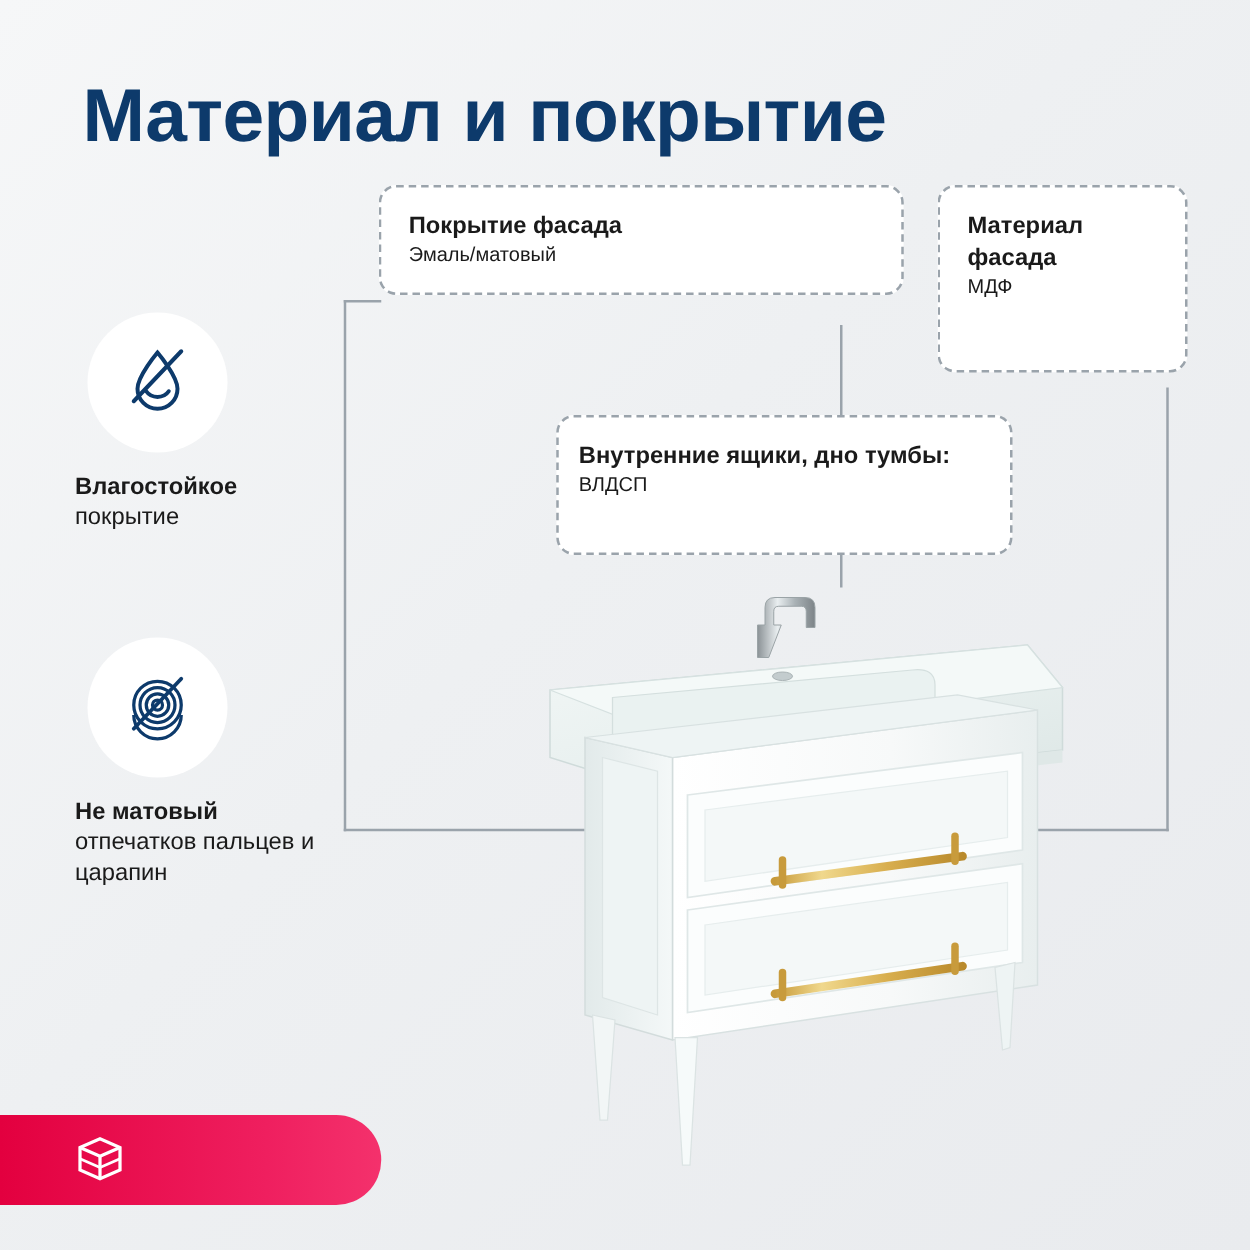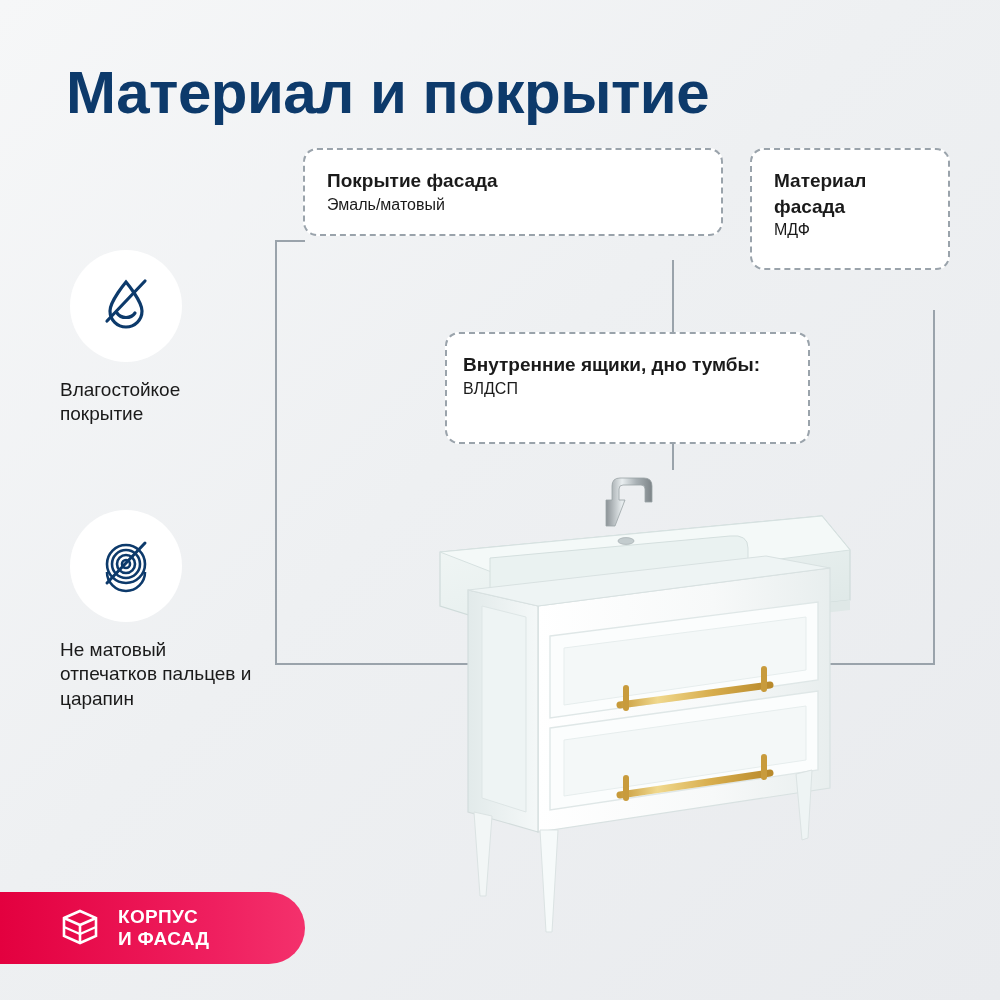--- a/index.html
+++ b/index.html
@@ -47,21 +47,21 @@
     font-weight: bold;
     font-size: 19px;
     line-height: 1.35;
   }
   .callout .ct-plain {
     font-weight: normal;
     font-size: 16px;
     line-height: 1.35;
   }
   .callout-facade-coating { left: 303px; top: 148px; width: 420px; height: 88px; }
-  .callout-facade-material { left: 750px; top: 148px; width: 200px; height: 122px; }
+  .callout-facade-material { left: 750px; top: 148px; width: 200px; height: 150px; }
   .callout-inner-boxes { left: 445px; top: 332px; width: 365px; height: 112px; padding-left: 16px; }
 
   
   .line {
     position: absolute;
     background: #9aa3ab;
   }
   .line-h { height: 2px; }
   .line-v { width: 2px; }
 
@@ -79,21 +79,21 @@
     align-items: center;
     justify-content: center;
     margin-left: 10px;
   }
   .feature-text {
     margin-top: 16px;
     font-size: 19px;
     line-height: 1.28;
     color: #1a1a1a;
   }
-  .feature-text .ft-strong { font-weight: normal; }
+  .feature-text .ft-strong { font-weight: bold; }
   .feature-1 { left: 60px; top: 250px; }
   .feature-2 { left: 60px; top: 510px; }
 
   
   .badge {
     position: absolute;
     left: 0;
     bottom: 36px;
     width: 305px;
     height: 72px;
@@ -272,19 +272,15 @@
 
   <div class="badge">
     <span class="badge-icon">
       <svg width="44" height="44" viewBox="0 0 44 44" fill="none">
         <path d="M6 14 L22 7 L38 14 L38 32 L22 39 L6 32 Z" stroke="#ffffff" stroke-width="2.6" fill="none"></path>
         <path d="M6 14 L22 21 L38 14" stroke="#ffffff" stroke-width="2.6" fill="none"></path>
         <path d="M22 21 L22 39" stroke="#ffffff" stroke-width="2.6" fill="none"></path>
         <path d="M6 23 L22 30 L38 23" stroke="#ffffff" stroke-width="2.2" fill="none"></path>
       </svg>
     </span>
-    <span class="badge-text">
-      <span>КОРПУС</span><br>
-      <span>И ФАСАД</span>
-    </span>
   </div>
 
 </div>
 
 </body></html>

